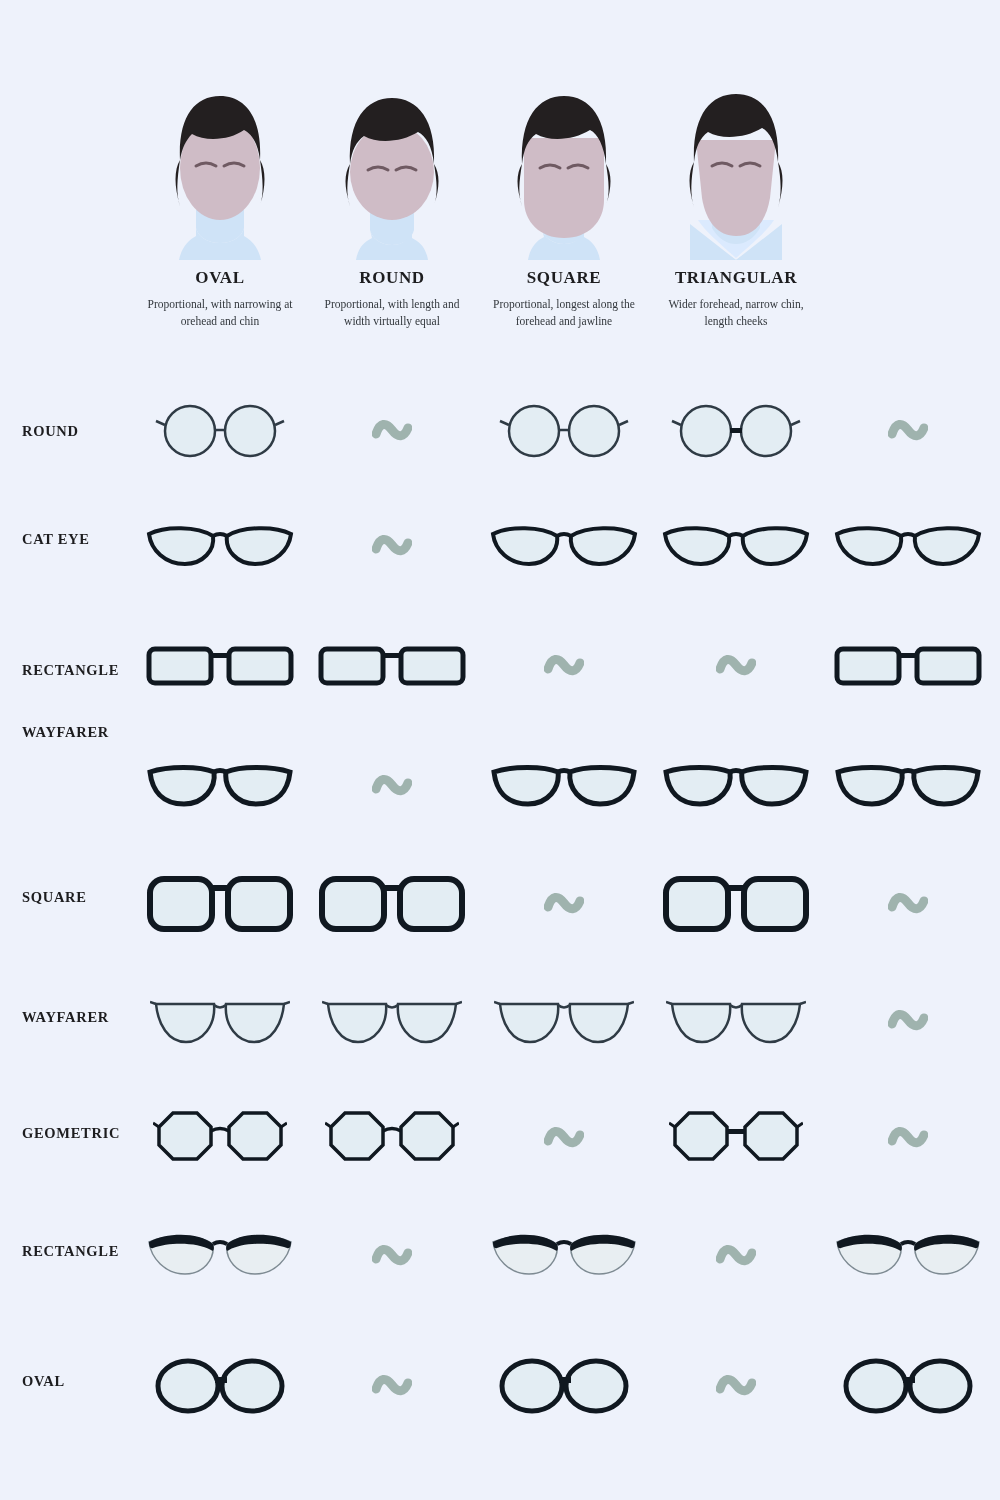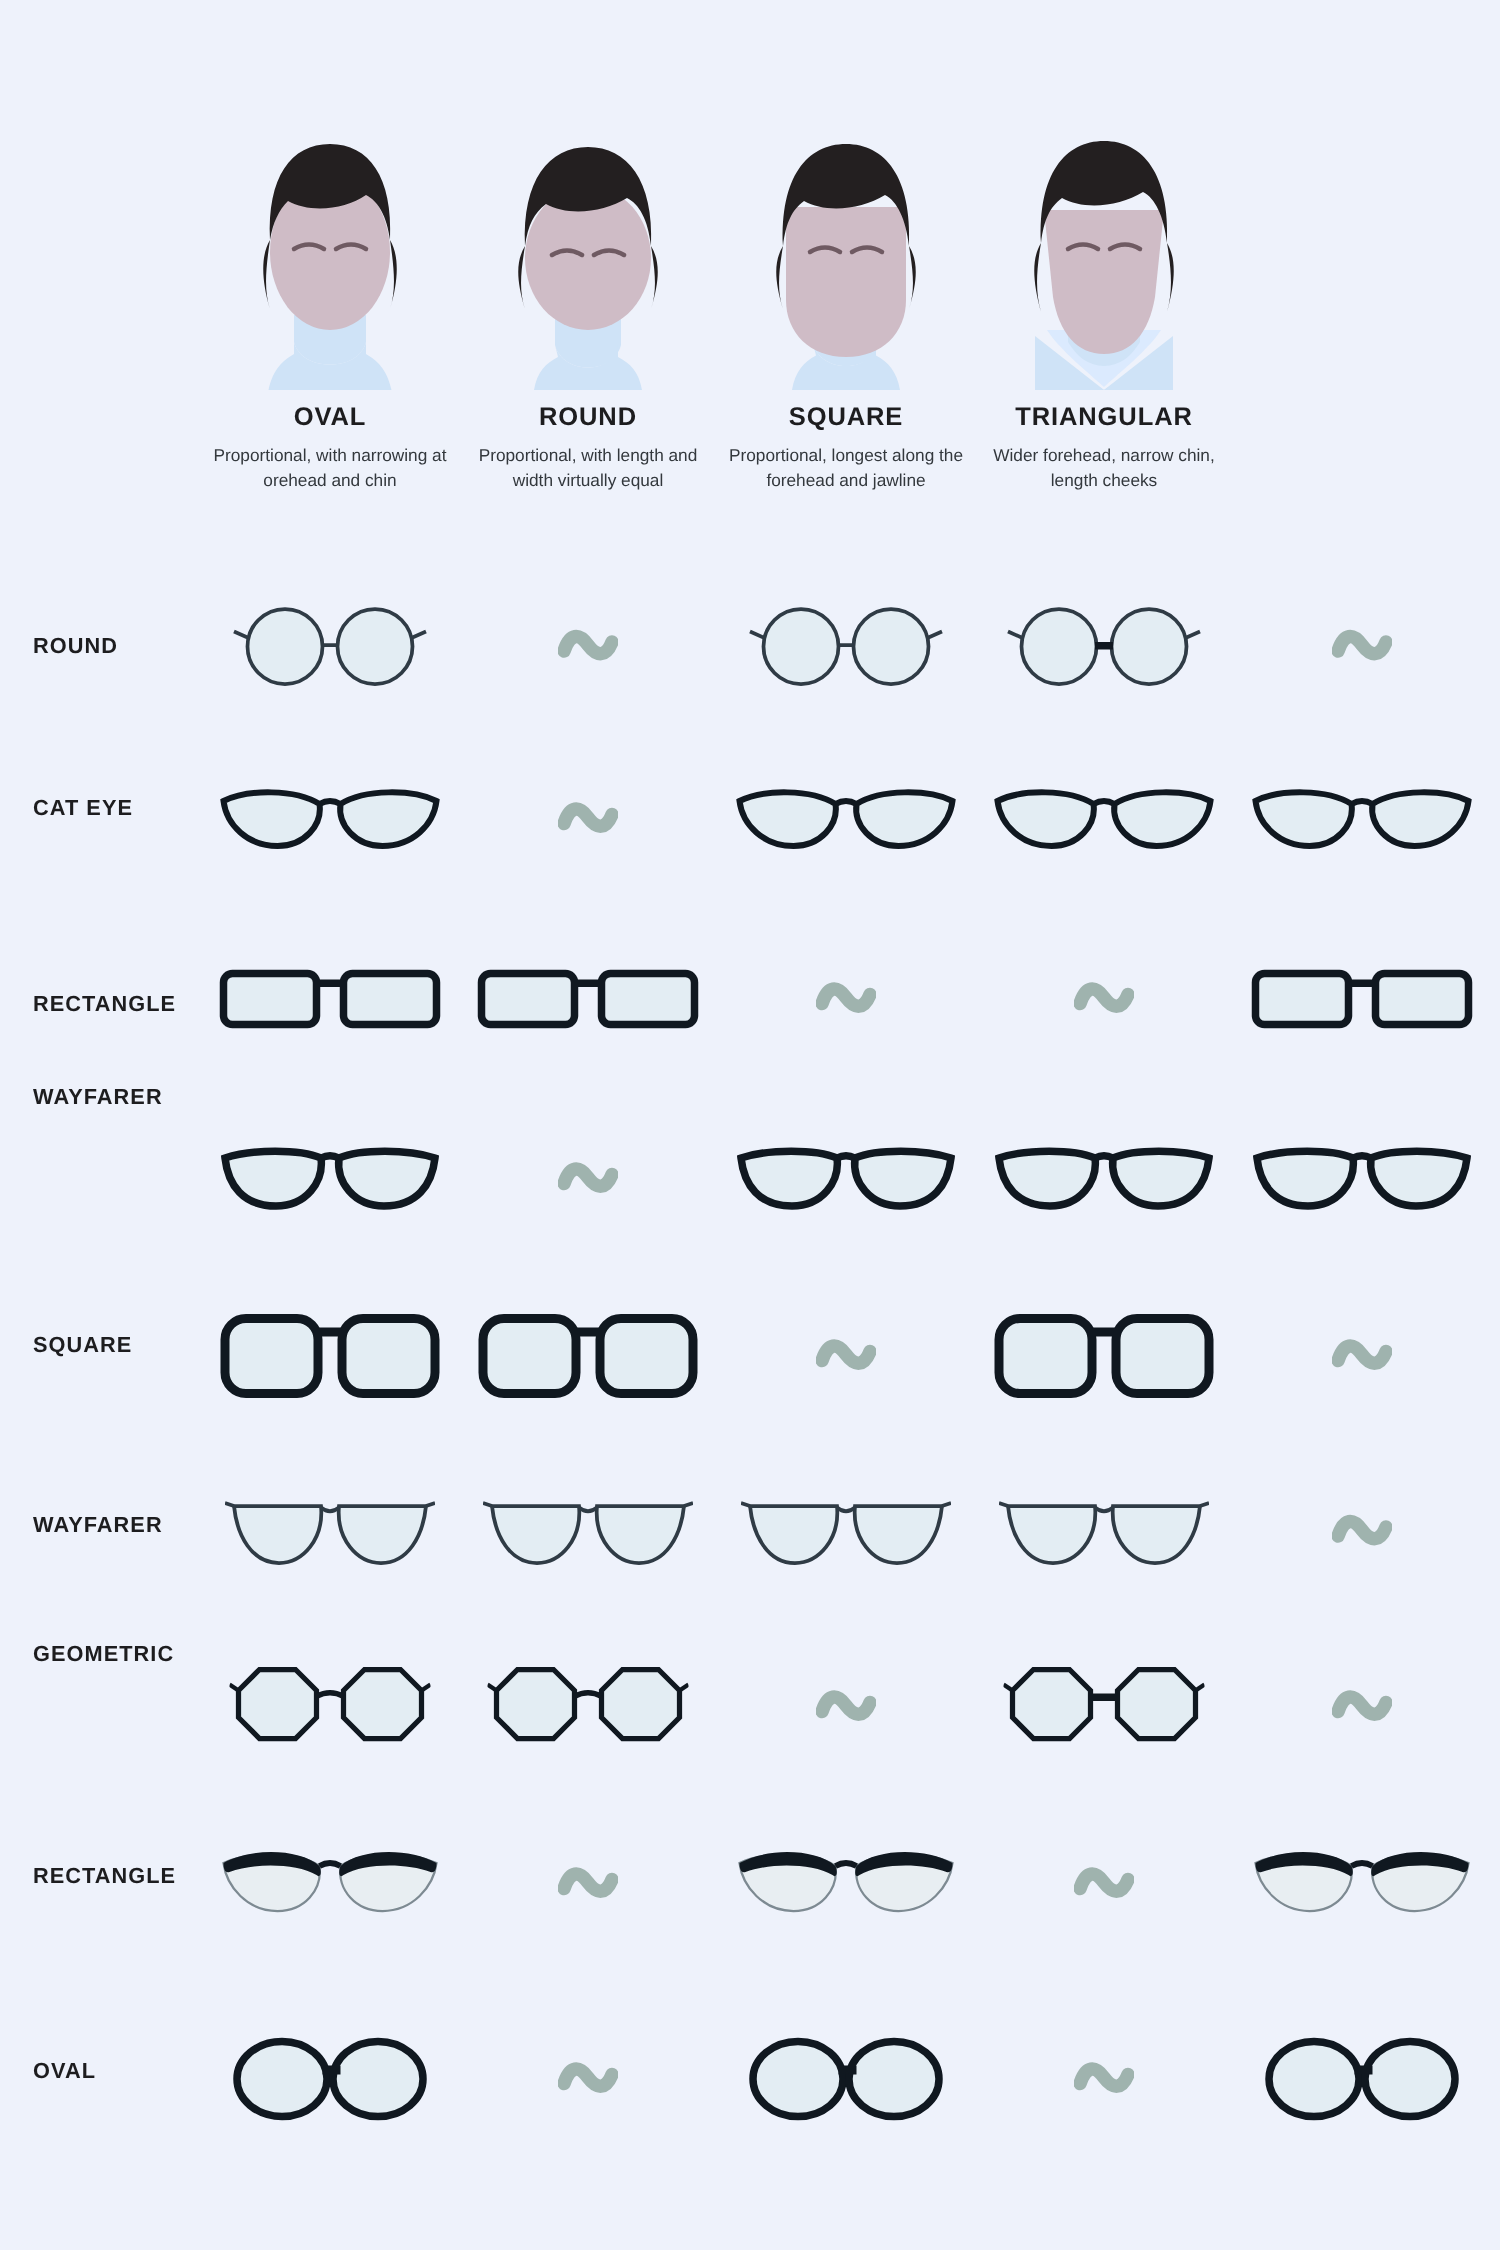--- a/index.html
+++ b/index.html
@@ -11,20 +11,21 @@
     height: 1500px;
     background: #eef2fb;
     font-family: "Liberation Sans", sans-serif;
     overflow: hidden;
     position: relative;
   }
   .chart {
     position: relative;
     width: 945px;
     height: 1500px;
+    font-family: Liberation Serif, serif;
   }
 
   
   .faces-row {
     position: absolute;
     top: 60px;
     left: 0;
     width: 1000px;
     height: 300px;
   }
@@ -157,21 +158,21 @@
     </div>
 
   </div>
 
   <div class="row-label" style="top:423px;">ROUND</div>
   <div class="row-label" style="top:531px;">CAT EYE</div>
   <div class="row-label" style="top:662px;">RECTANGLE</div>
   <div class="row-label" style="top:724px;">WAYFARER</div>
   <div class="row-label" style="top:889px;">SQUARE</div>
   <div class="row-label" style="top:1009px;">WAYFARER</div>
-  <div class="row-label" style="top:1095px;">GEOMETRIC</div>
+  <div class="row-label" style="top:1125px;">GEOMETRIC</div>
   <div class="row-label" style="top:1243px;">RECTANGLE</div>
   <div class="row-label" style="top:1373px;">OVAL</div>
 
   <div class="cell" style="left:134px; top:385px;">
     <svg width="130" height="60" viewBox="0 0 130 60">
       <circle cx="35" cy="30" r="25" fill="#e3edf3" stroke="#2f3b45" stroke-width="2.5"></circle>
       <circle cx="95" cy="30" r="25" fill="#e3edf3" stroke="#2f3b45" stroke-width="2.5"></circle>
       <line x1="60" y1="29" x2="70" y2="29" stroke="#2f3b45" stroke-width="2.5"></line>
       <line x1="10" y1="24" x2="1" y2="20" stroke="#2f3b45" stroke-width="2.5"></line>
       <line x1="120" y1="24" x2="129" y2="20" stroke="#2f3b45" stroke-width="2.5"></line>

